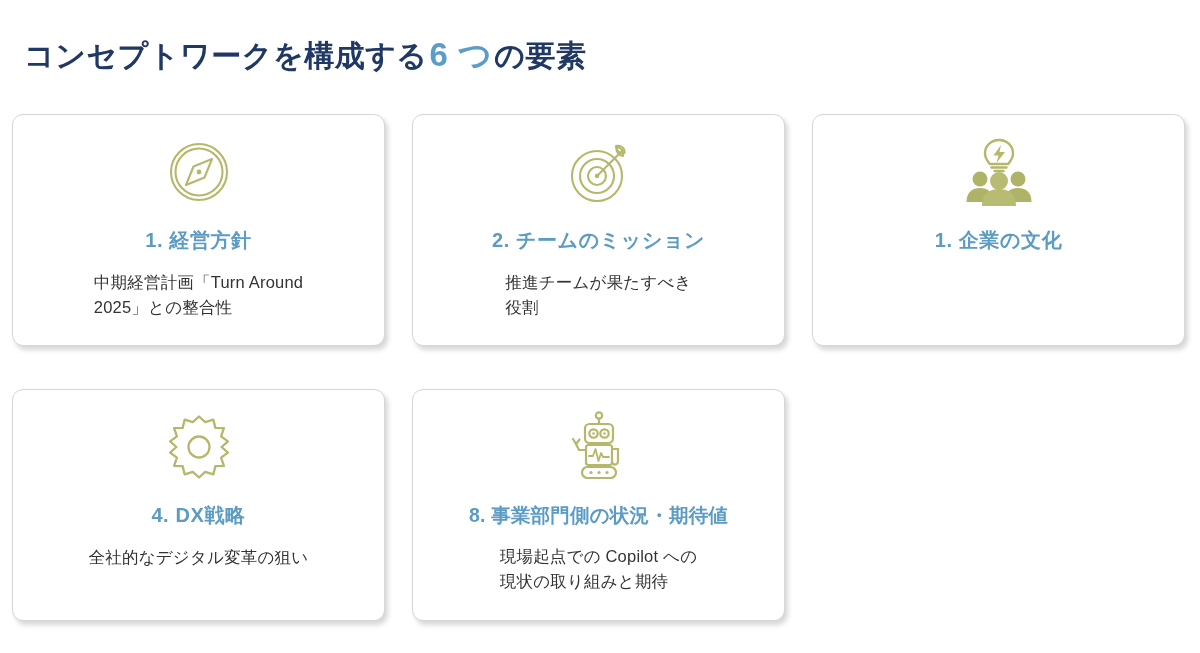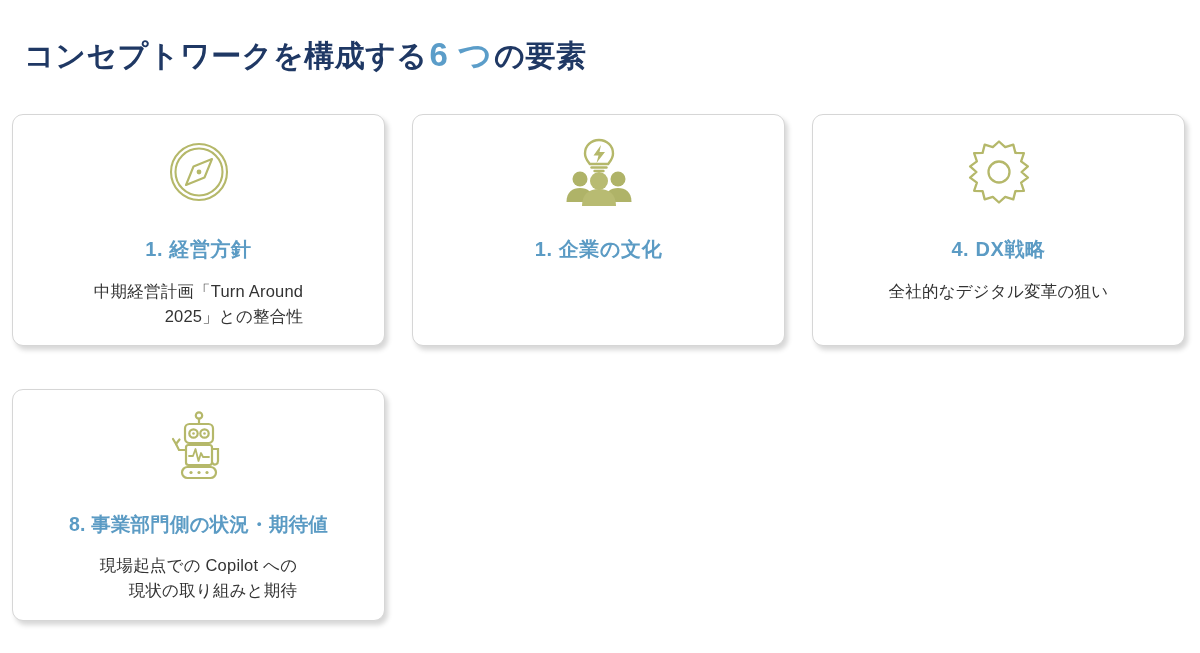--- a/index.html
+++ b/index.html
@@ -72,35 +72,35 @@
     height: 82px;
     display: flex;
     align-items: center;
     justify-content: center;
   }
   .card-icon svg {
     display: block;
   }
 
   .card-title {
-    margin-top: 24px;
+    margin-top: 15px;
     font-size: 20px;
     font-weight: bold;
     color: #5b9bc4;
     letter-spacing: 0.6px;
     text-align: center;
     line-height: 1.25;
     white-space: nowrap;
   }
 
   .card-body {
     margin-top: 17px;
     font-size: 16.5px;
     color: #333333;
-    text-align: right;
+    text-align: left;
     line-height: 1.5;
     letter-spacing: 0.2px;
     white-space: pre-line;
   }
 
   
   .card.wide-title .card-title {
     font-size: 19.5px;
     letter-spacing: 0.2px;
   }
@@ -121,20 +121,36 @@
           <circle cx="36" cy="36" r="23.5"></circle>
           <path d="M49 23 L41.5 41.5 L23 49 L30.5 30.5 Z" stroke-linejoin="round"></path>
           <circle cx="36" cy="36" r="2.4" fill="#b5b86a" stroke="none"></circle>
         </svg>
       </div>
       <div class="card-title">1. 経営方針</div>
       <div class="card-body">中期経営計画「Turn Around
 2025」との整合性</div>
     </div>
 
+    <div class="card">
+      <div class="card-icon">
+        <svg width="72" height="72" viewBox="0 0 72 72" fill="none" stroke="#b5b86a" stroke-width="2.1">
+          <circle cx="34" cy="40" r="25"></circle>
+          <circle cx="34" cy="40" r="17"></circle>
+          <circle cx="34" cy="40" r="9"></circle>
+          <circle cx="34" cy="40" r="2.2" fill="#b5b86a" stroke="none"></circle>
+          <path d="M34 40 L60 14" stroke-linecap="round"></path>
+          <path d="M53 10 C58 9 62 12 61.5 17 C57 18 53.5 15 53 10 Z" stroke-linejoin="round"></path>
+          <path d="M60 20 C60.5 15 58 11.5 53.5 11 C53 16 55.5 19.5 60 20 Z" stroke-linejoin="round"></path>
+        </svg>
+      </div>
+      <div class="card-title">2. チームのミッション</div>
+      <div class="card-body">推進チームが果たすべき
+役割</div>
+    </div>
 
     <div class="card">
       <div class="card-icon">
         <svg width="76" height="76" viewBox="0 0 76 76" fill="none">
 
           <path d="M38 6 C30 6 24 12 24 19.5 C24 24.5 27 27.5 28.8 30 L47.2 30 C49 27.5 52 24.5 52 19.5 C52 12 46 6 38 6 Z" stroke="#b5b86a" stroke-width="2.4" stroke-linejoin="round"></path>
           <path d="M30.5 33.5 L45.5 33.5" stroke="#b5b86a" stroke-width="2.4" stroke-linecap="round"></path>
           <path d="M33.5 37 L42.5 37" stroke="#b5b86a" stroke-width="2.4" stroke-linecap="round"></path>
 
           <path d="M40 11 L32.5 21.5 L37.5 21.5 L35.5 29 L44 18 L38.5 18 Z" fill="#b5b86a"></path>

